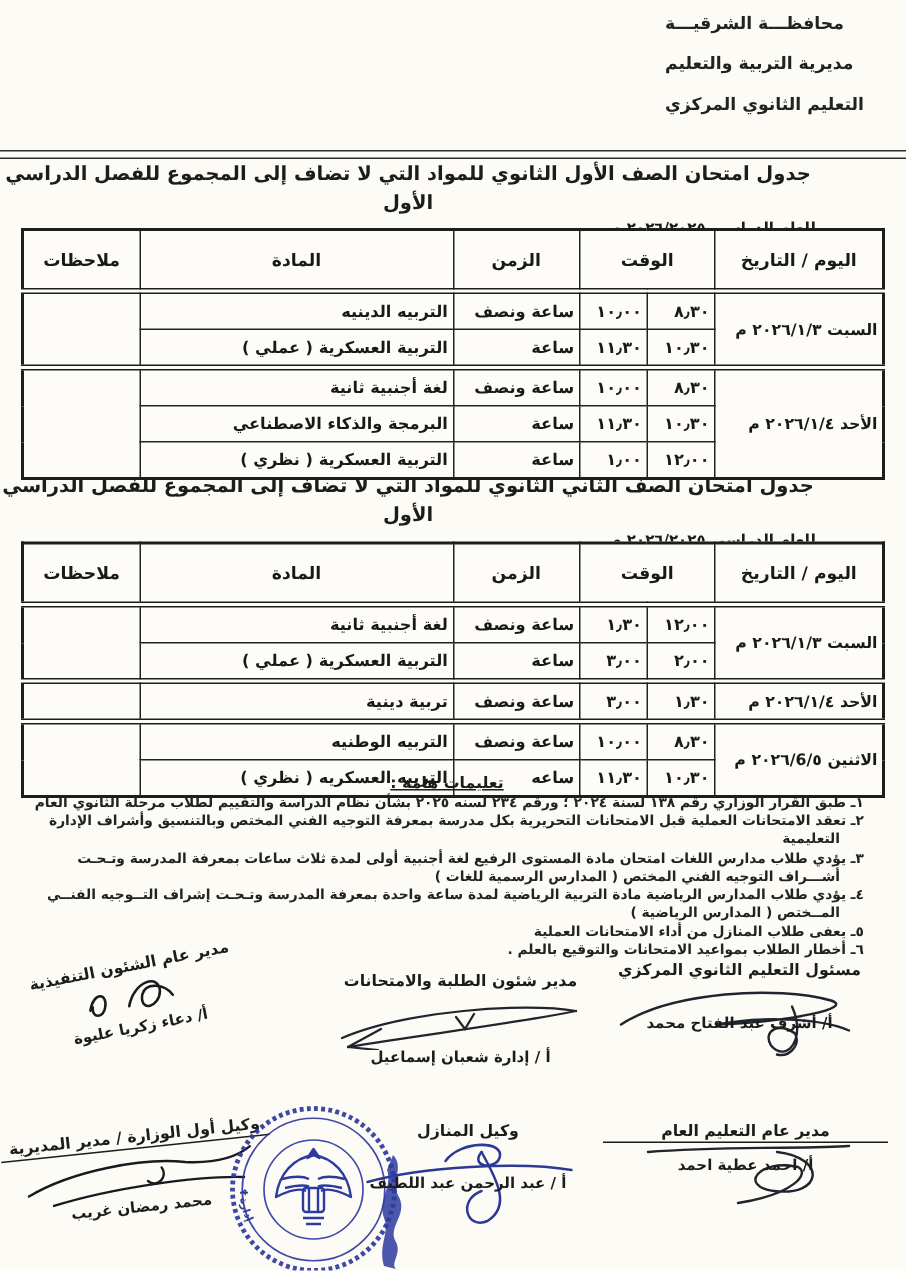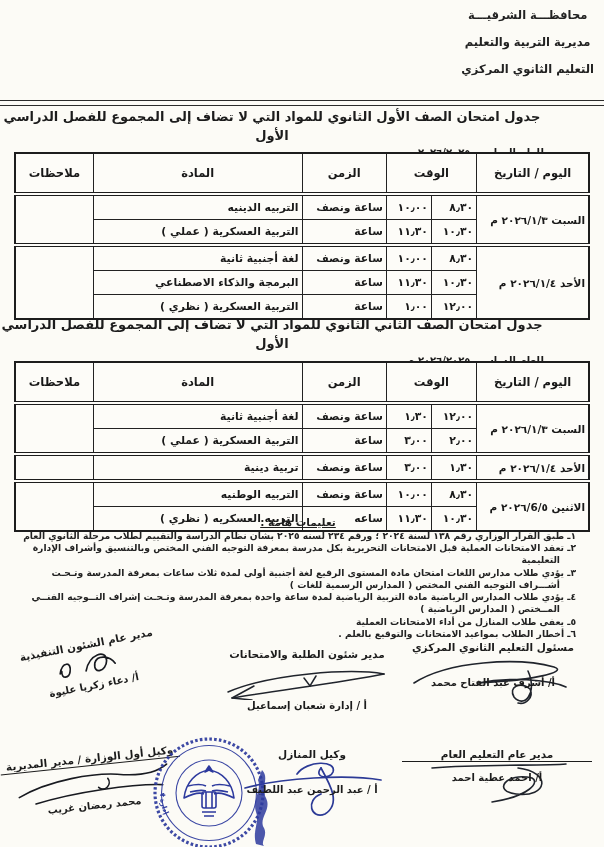--- a/index.html
+++ b/index.html
@@ -4,21 +4,21 @@
 <style>
   html,body{margin:0;padding:0;}
   body{
     width:604px;height:847px;position:relative;overflow:hidden;
     background:#fcfbf6;color:#1c1c1c;
     font-family:"DejaVu Sans", sans-serif;
     font-weight:bold;
     direction:rtl;
   }
   
-  .gov-header{position:absolute;top:8px;right:10px;text-align:center;}
+  .gov-header{position:absolute;top:8px;right:28px;text-align:left;}
   .gov-header .line{font-size:11.5px;margin-bottom:13px;letter-spacing:.2px;color:#222;}
   
   .top-rule{position:absolute;top:100px;left:0;width:604px;height:4px;
     border-top:1.6px solid #2c2c2c;border-bottom:1.6px solid #2c2c2c;}
   
   .sched-title{position:absolute;left:0;width:544px;text-align:center;line-height:1.45;}
   .sched-title .t1{font-size:13px;}
   .sched-title .t2{font-size:10px;text-align:right;}
   #title1{top:108px;}
   #title2{top:316px;}

